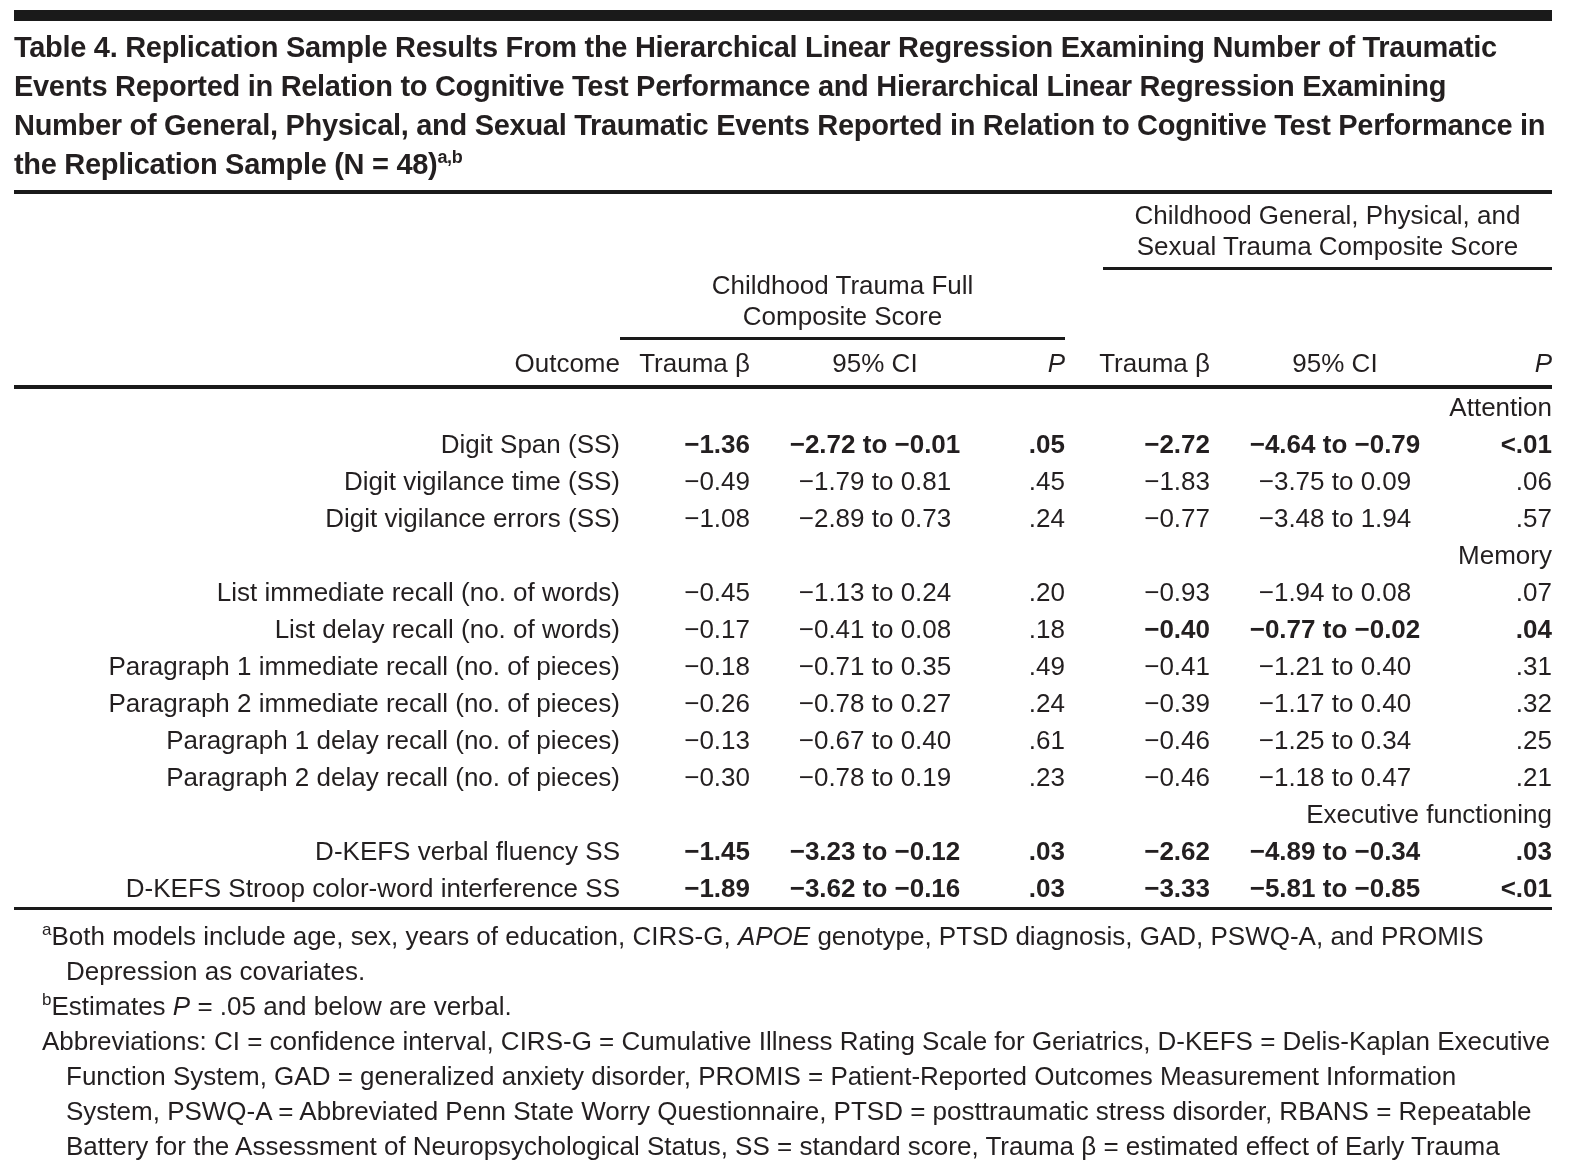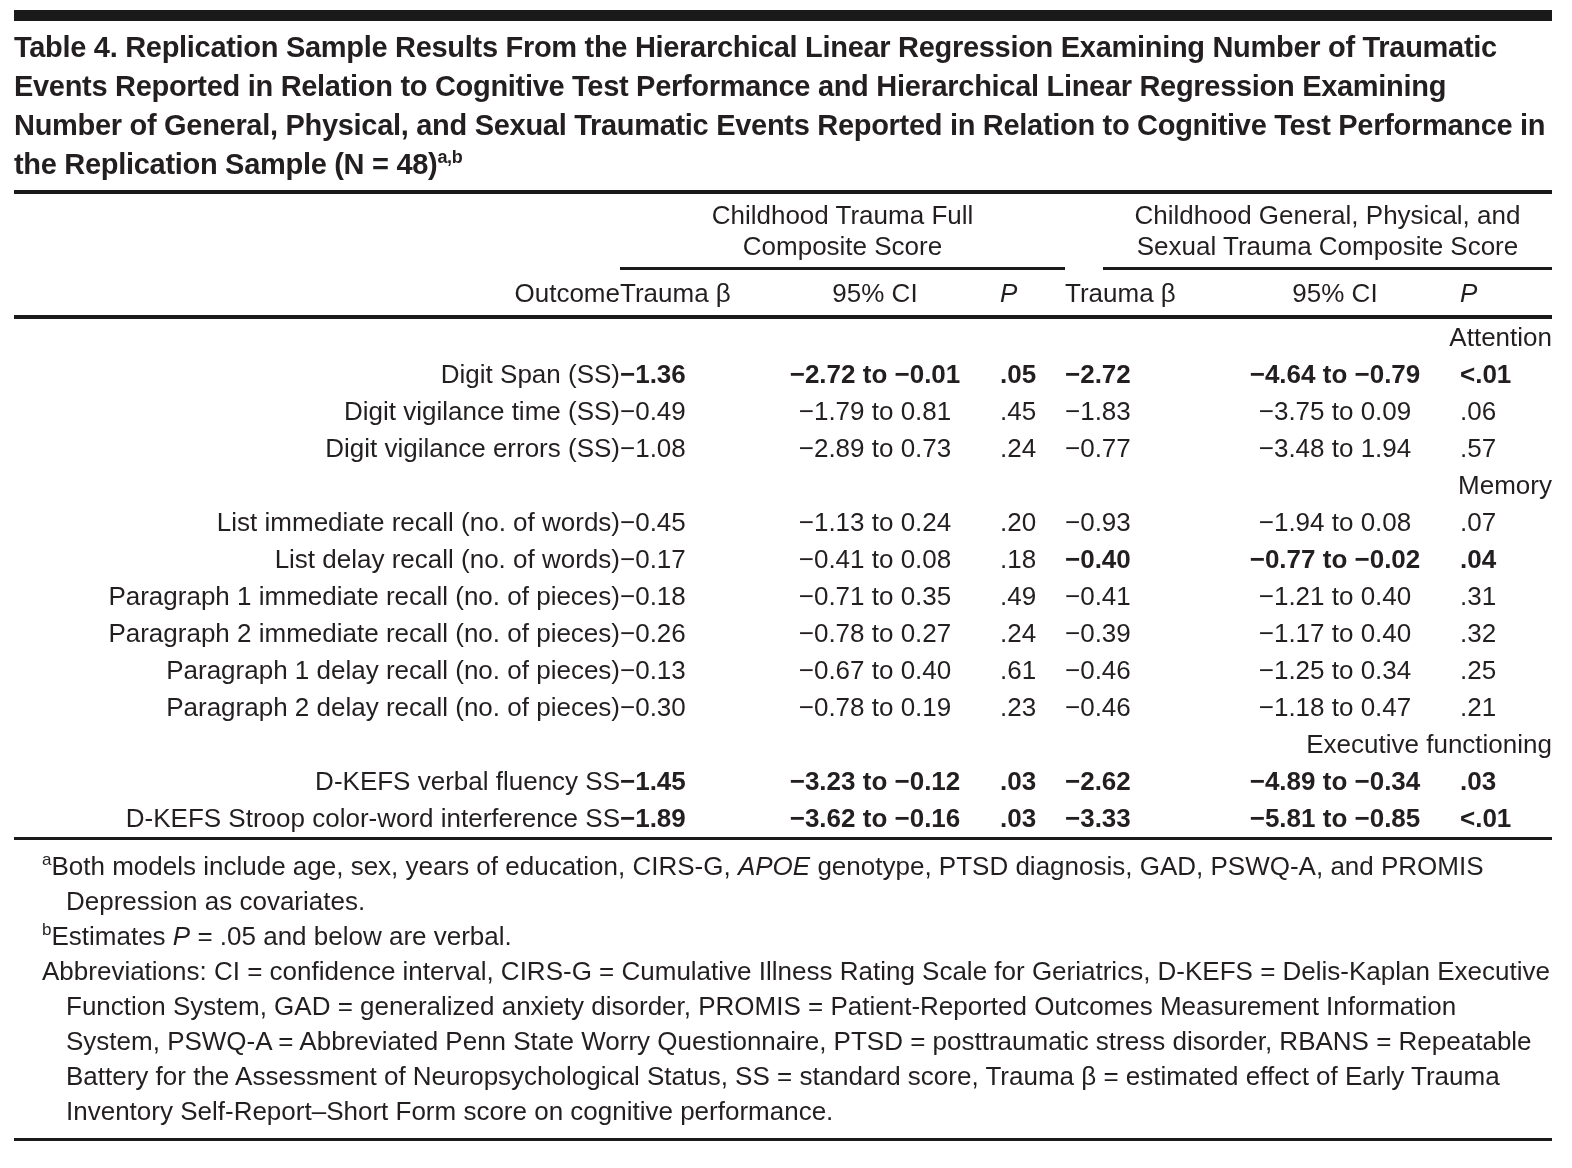--- a/index.html
+++ b/index.html
@@ -41,21 +41,21 @@
   .it { font-style: italic; }
 
   .rule-hdr { height: 4px; background: #1a1a1a; }
 
   
   .tr { height: 37px; align-items: center; font-size: 26px; }
   .td { white-space: nowrap; }
   .lbl { text-align: right; }
   .ind { padding-left: 34px; }
   .sec { grid-column: 1 / -1; }
-  .r { text-align: left; }
+  .r { text-align: right; }
   .c { text-align: center; }
   .b { font-weight: bold; }
 
   
   .footnotes { margin-top: 9px; font-size: 26px; line-height: 35px; margin-left: 28px; }
   .fn { margin: 0; padding-left: 24px; text-indent: -24px; }
   .fn sup { font-size: 17px; line-height: 0; }
 
   .bottomrule { margin-top: 9px; }
 </style>
@@ -64,27 +64,27 @@
 
 <div class="page">
 
   <div class="topbar"></div>
 
   <div class="title"><span>Table 4. Replication Sample Results From the Hierarchical Linear Regression Examining Number of Traumatic Events Reported in Relation to Cognitive Test Performance and Hierarchical Linear Regression Examining Number of General, Physical, and Sexual Traumatic Events Reported in Relation to Cognitive Test Performance in the Replication Sample (N = 48)</span><sup>a,b</sup></div>
 
   <div class="rule-med"></div>
 
   <div class="grid hdr-spanners">
+    <div class="sp sp2">
+      <div>Childhood General, Physical, and</div>
+      <div>Sexual Trauma Composite Score</div>
+    </div>
     <div class="sp sp1">
       <div>Childhood Trauma Full</div>
       <div>Composite Score</div>
-    </div>
-    <div class="sp sp2">
-      <div>Childhood General, Physical, and</div>
-      <div>Sexual Trauma Composite Score</div>
     </div>
   </div>
 
   <div class="grid subhdr">
     <div class="td lbl">Outcome</div>
     <div class="td r">Trauma β</div>
     <div class="td c">95% CI</div>
     <div class="td r it">P</div>
     <div class="td r">Trauma β</div>
     <div class="td c">95% CI</div>

